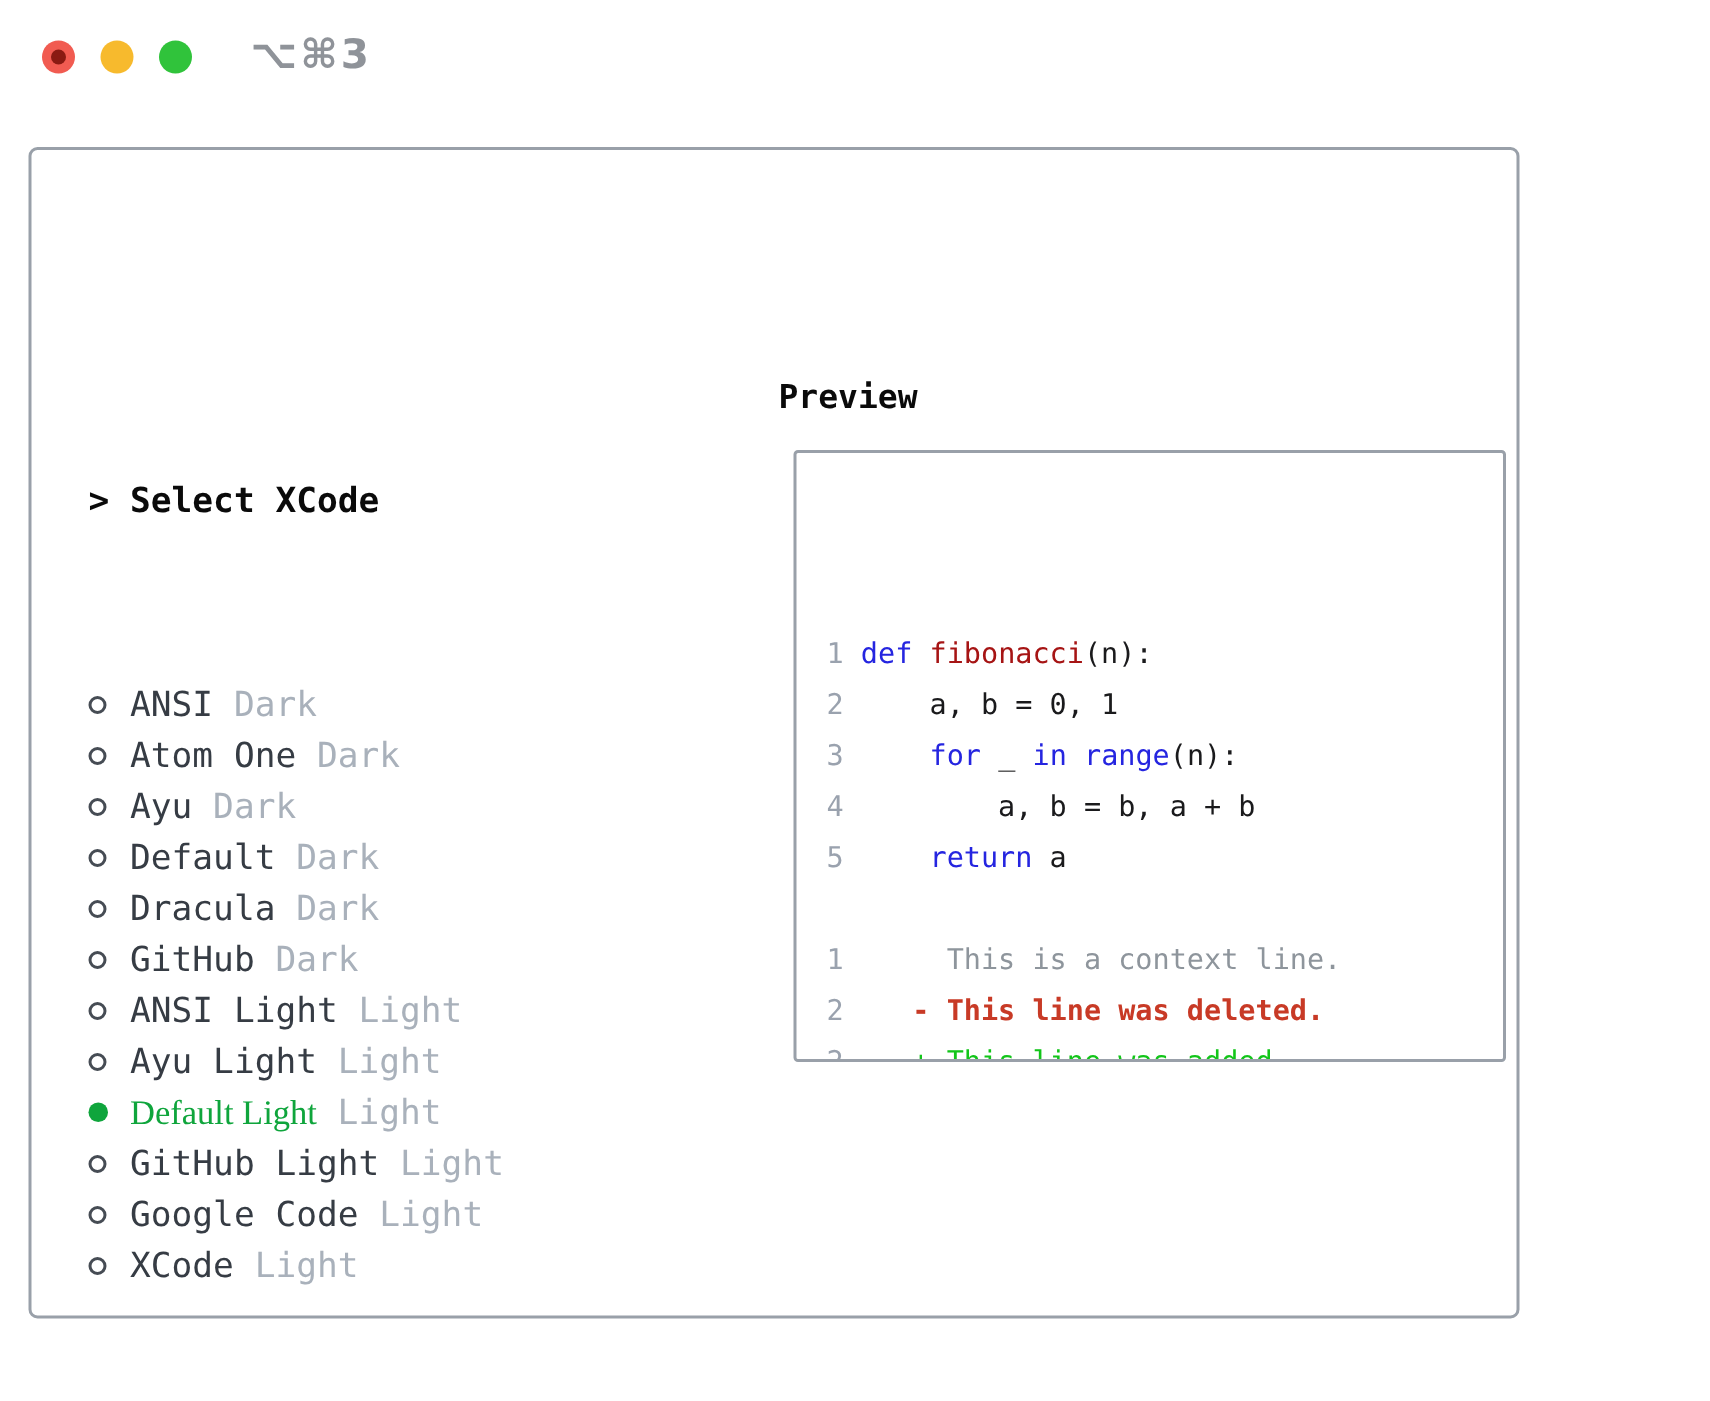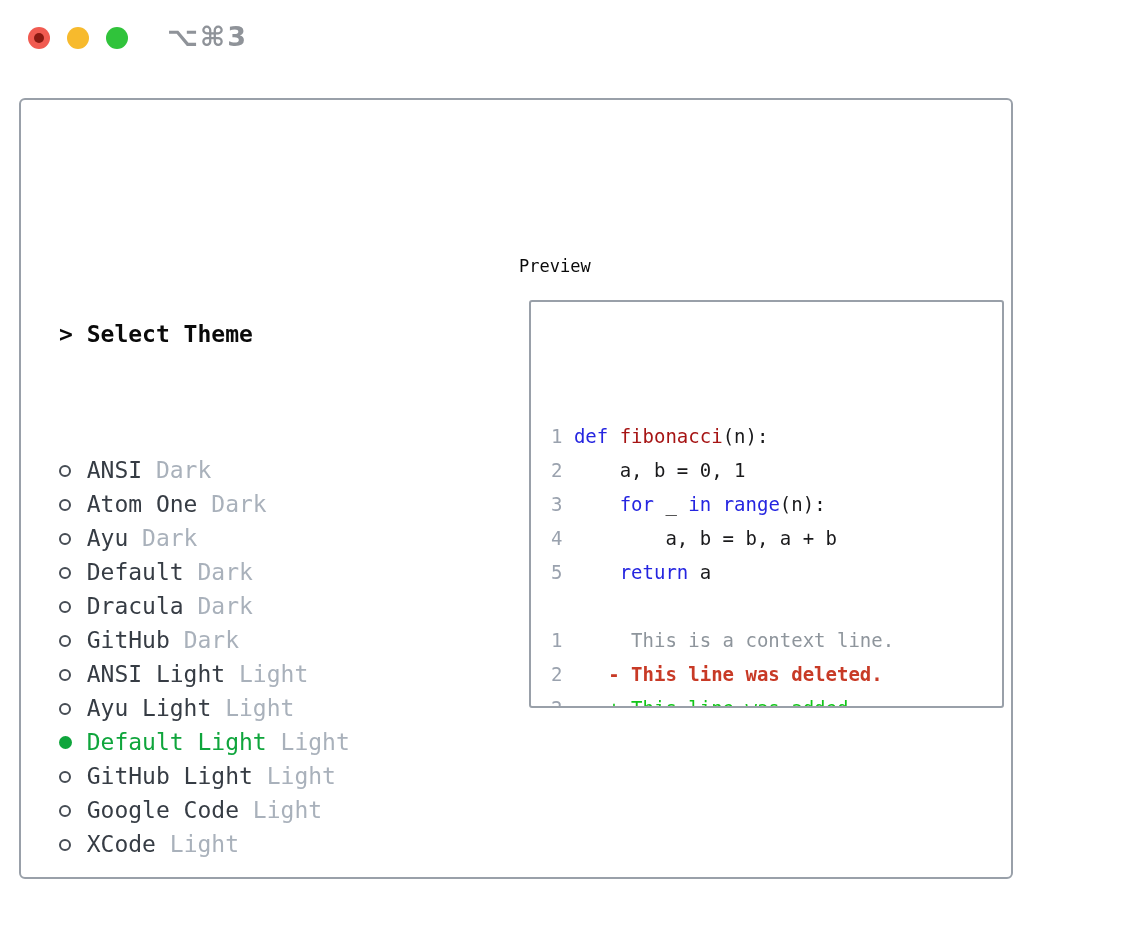--- a/index.html
+++ b/index.html
@@ -36,26 +36,26 @@
   .prefix{display:inline-block;width:2ch;}
   .caret{font-weight:bold;color:var(--header-black,#0A0A0A);}
   .hdr{font-weight:bold;color:var(--header-black,#0A0A0A);}
   .radio{
     display:inline-block;width:12px;height:12px;border-radius:50%;
     box-sizing:border-box;vertical-align:1px;
   }
   .radio.hollow{border:2px solid #464C54;}
   .radio.filled{background:var(--selected-green,#0FA53C);width:13px;height:13px;}
   .t-name{color:var(--text-dark,#363C44);}
-  .opt-selected .t-name{color:var(--selected-green,#0FA53C);}
+  .opt-selected .t-name{color:var(--selected-green,#0FA53C);font-family:Liberation Serif, serif;}
   .t-variant{color:var(--muted-gray,#A9B1BB);}
   
   .preview-hdr{
     position:absolute;left:498px;top:149px;height:34px;line-height:34px;
-    font-size:17px;font-weight:normal;color:var(--header-black,#0A0A0A);
+    font-size:22px;font-weight:bold;color:var(--header-black,#0A0A0A);
   }
   .preview-box{
     position:absolute;left:508px;top:200px;width:475px;height:408px;
     border:2px solid var(--panel-border,#99A0A9);border-radius:3px;box-sizing:border-box;
     padding:49px 0 0 20px;font-size:19px;line-height:34px;white-space:pre;overflow:hidden;
   }
   .num{color:var(--line-number-gray,#9AA2AE);}
   .seg-plain{color:#1A1A1C;}
   .seg-kw{color:var(--keyword-blue,#2525E0);}
   .seg-fn{color:var(--function-red,#A61414);}
@@ -69,21 +69,21 @@
 <div class="titlebar">
   <span class="tl tl-close" style="background: rgb(241, 91, 81);"></span>
   <span class="tl tl-min" style="background: rgb(247, 186, 45);"></span>
   <span class="tl tl-zoom" style="background: rgb(48, 195, 59);"></span>
   <span class="shortcut">⌥⌘3</span>
 </div>
 
 <div class="panel">
 
   <div class="left-col">
-    <div class="row"><span class="prefix"><span class="caret">&gt;</span></span><span class="hdr">Select Theme</span></div>
+    <div class="row"><span class="prefix"><span class="caret">&gt;</span></span><span class="hdr">Select XCode</span></div>
 
     <div id="theme-list"><div class="row option-row"><span class="prefix"><span class="radio hollow"></span></span><span class="t-name">ANSI</span><span class="t-variant"> Dark</span></div><div class="row option-row"><span class="prefix"><span class="radio hollow"></span></span><span class="t-name">Atom One</span><span class="t-variant"> Dark</span></div><div class="row option-row"><span class="prefix"><span class="radio hollow"></span></span><span class="t-name">Ayu</span><span class="t-variant"> Dark</span></div><div class="row option-row"><span class="prefix"><span class="radio hollow"></span></span><span class="t-name">Default</span><span class="t-variant"> Dark</span></div><div class="row option-row"><span class="prefix"><span class="radio hollow"></span></span><span class="t-name">Dracula</span><span class="t-variant"> Dark</span></div><div class="row option-row"><span class="prefix"><span class="radio hollow"></span></span><span class="t-name">GitHub</span><span class="t-variant"> Dark</span></div><div class="row option-row"><span class="prefix"><span class="radio hollow"></span></span><span class="t-name">ANSI Light</span><span class="t-variant"> Light</span></div><div class="row option-row"><span class="prefix"><span class="radio hollow"></span></span><span class="t-name">Ayu Light</span><span class="t-variant"> Light</span></div><div class="row option-row opt-selected"><span class="prefix"><span class="radio filled"></span></span><span class="t-name">Default Light</span><span class="t-variant"> Light</span></div><div class="row option-row"><span class="prefix"><span class="radio hollow"></span></span><span class="t-name">GitHub Light</span><span class="t-variant"> Light</span></div><div class="row option-row"><span class="prefix"><span class="radio hollow"></span></span><span class="t-name">Google Code</span><span class="t-variant"> Light</span></div><div class="row option-row"><span class="prefix"><span class="radio hollow"></span></span><span class="t-name">XCode</span><span class="t-variant"> Light</span></div></div>
 
     
 
     
 
     
 
     

